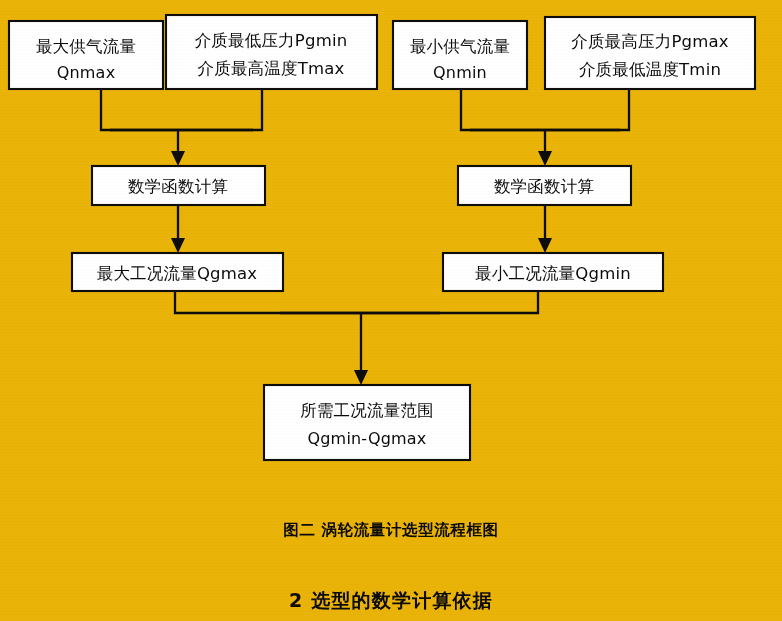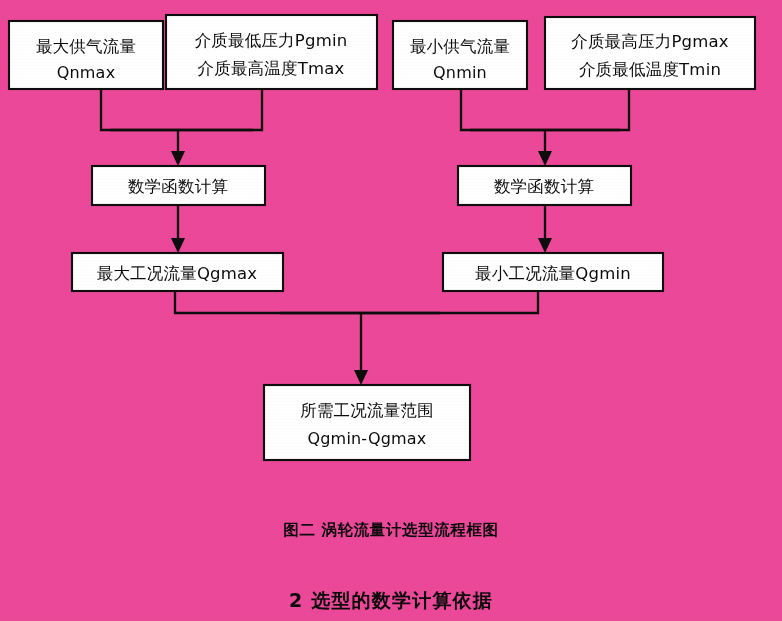--- a/index.html
+++ b/index.html
@@ -13,21 +13,21 @@
     position: relative;
     overflow: hidden;
     font-family: "DejaVu Sans", "Liberation Sans", sans-serif;
     color: #0b0b0b;
   }
   #page {
     position: absolute;
     left: 0; top: 0;
     width: 782px;
     height: 621px;
-    background: #ec4899;
+    background: #eab308;
   }
   .flow-svg {
     position: absolute;
     left: 0; top: 0;
     width: 782px;
     height: 621px;
   }
   .node-box {
     fill: #ffffff;
     stroke: #0d0d0d;

